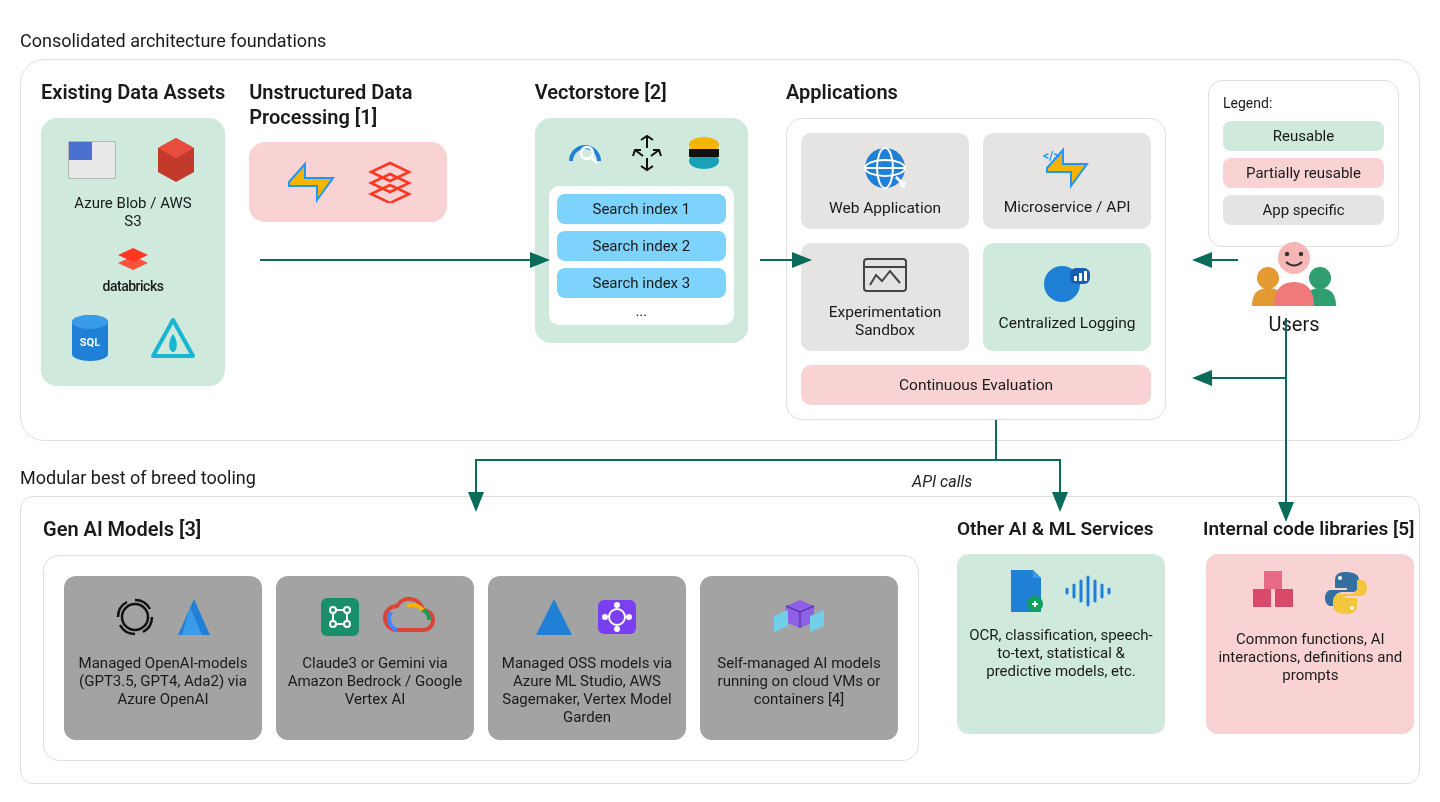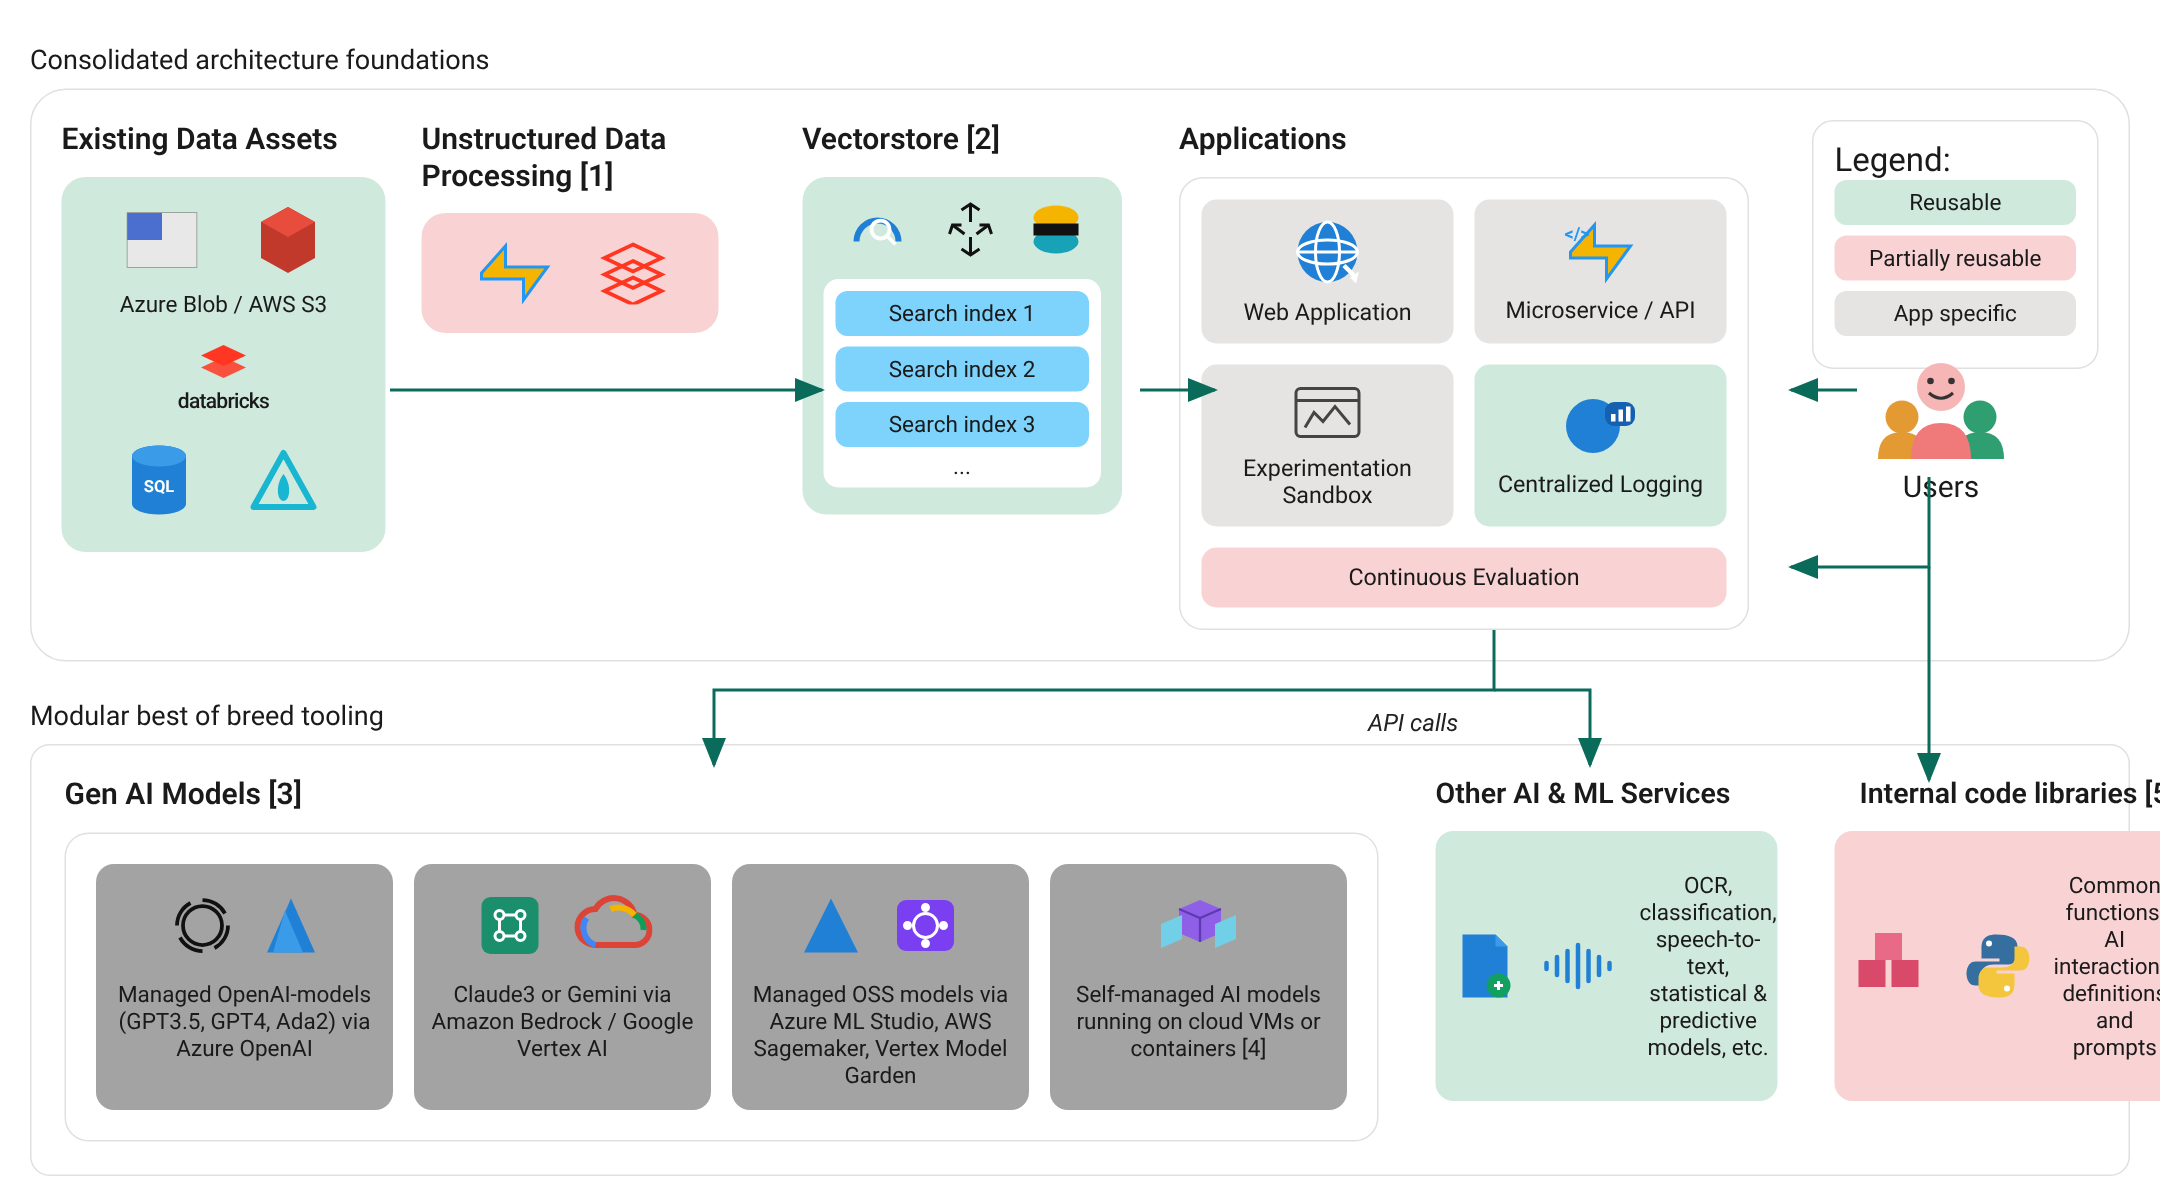--- a/index.html
+++ b/index.html
@@ -32,21 +32,21 @@
     font-size: 20px;
     font-weight: 600;
     margin-bottom: 14px;
   }
   
   .data-assets-col { width: 470px; display:flex; gap:24px; align-items:flex-start; }
   .data-assets-box {
     background: #cfe9dc;
     border-radius: 16px;
     padding: 18px 24px 24px 24px;
-    width: 216px;
+    width: 184px;
     display: flex;
     flex-direction: column;
     align-items: center;
     gap: 10px;
   }
   .icon-row { display: flex; gap: 38px; align-items: center; }
   .small-caption { font-size: 15px; text-align: center; }
   .unstructured-box {
     background: #f9d3d4;
     border-radius: 16px;
@@ -106,21 +106,21 @@
   
   .legend {
     position: absolute;
     top: 14px;
     right: 0;
     border: 1px solid #e0e0e0;
     border-radius: 14px;
     padding: 14px;
     width: 196px;
   }
-  .legend-title { font-size: 22px; }
+  .legend-title { font-size: 14px; margin-bottom: 10px; }
   .legend-item { border-radius: 8px; padding: 6px 0; text-align:center; font-size: 15px; margin-bottom: 7px;}
   
   .users {
     position:absolute;
     top: 236px;
     right: 96px;
     display:flex; flex-direction:column; align-items:center;
     gap: 6px;
   }
   .users-label { font-size: 20px; }
@@ -151,22 +151,22 @@
     display:flex; flex-direction:column; align-items:center; gap:10px;
   }
   .model-icons { display:flex; gap:16px; align-items:center; justify-content:center; height:54px;}
   .other-col { flex: 0 0 200px; }
   .libs-col { flex: 0 0 200px; display:flex; flex-direction:column; align-items:flex-end;}
   .service-card {
     border-radius: 12px;
     padding: 14px 12px;
     text-align:center;
     font-size: 15px;
-    display:flex; flex-direction:row; align-items:center; gap:12px;
-    width: 228px;
+    display:flex; flex-direction:column; align-items:center; gap:12px;
+    width: 208px;
     min-height: 180px;
   }
   .api-calls-label {
     position: absolute;
     font-style: italic;
     font-size: 16px;
     color: #222;
   }
   
   .arrow-svg { position:absolute; pointer-events:none; overflow:visible; }

